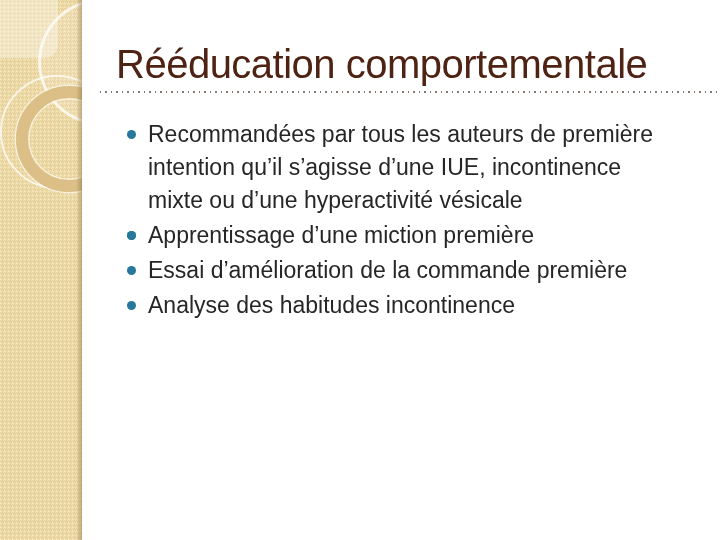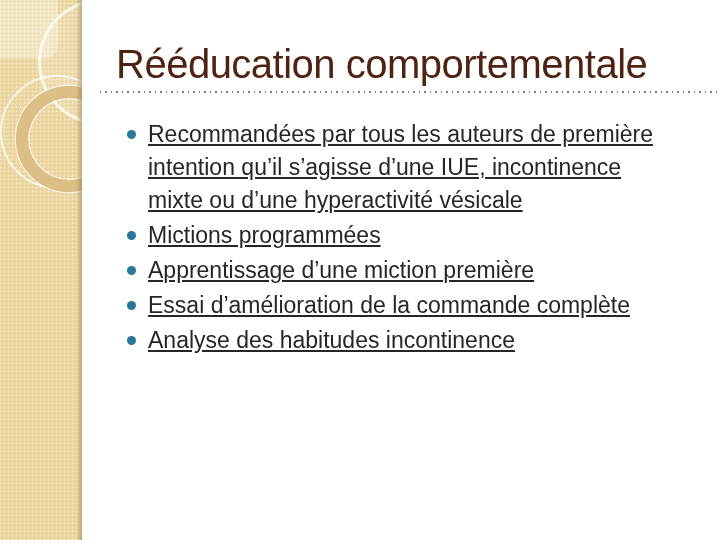--- a/index.html
+++ b/index.html
@@ -59,21 +59,21 @@
   .divider{
     position:absolute;left:100px;top:91px;width:618px;height:2px;
     background:repeating-linear-gradient(90deg, var(--divider-dot) 0 1.5px, transparent 1.5px 5.5px);
     opacity:.75;
   }
   .bullets{
     position:absolute;left:127px;top:118px;width:548px;
     margin:0;padding:0;list-style:none;
     font-size:23px;line-height:33px;color:var(--body-text);
   }
-  .bullets li{position:relative;padding-left:21px;margin:0 0 2px 0;text-decoration:underline;}
+  .bullets li{position:relative;padding-left:21px;margin:0 0 2px 0;}
   .dot{
     position:absolute;left:0;top:12px;width:9px;height:9px;
     border-radius:50%;background:var(--bullet-dot);
   }
 </style>
 </head>
 <body>
 
 <div class="slide">
 
@@ -88,29 +88,28 @@
   <h1 class="title">Rééducation comportementale</h1>
   <div class="divider"></div>
 
   <ul class="bullets">
     <li>
       <span class="dot"></span>
       <span>Recommandées par tous les auteurs de première intention qu’il s’agisse d’une IUE, incontinence mixte ou d’une hyperactivité vésicale</span>
     </li>
     <li>
       <span class="dot"></span>
-      <span>Mictions programmées</span>
     </li>
     <li>
       <span class="dot"></span>
       <span>Apprentissage d’une miction première</span>
     </li>
     <li>
       <span class="dot"></span>
-      <span>Essai d’amélioration de la commande complète</span>
+      <span>Essai d’amélioration de la commande première</span>
     </li>
     <li>
       <span class="dot"></span>
       <span>Analyse des habitudes incontinence</span>
     </li>
   </ul>
 
 </div>
 
 </body></html>

